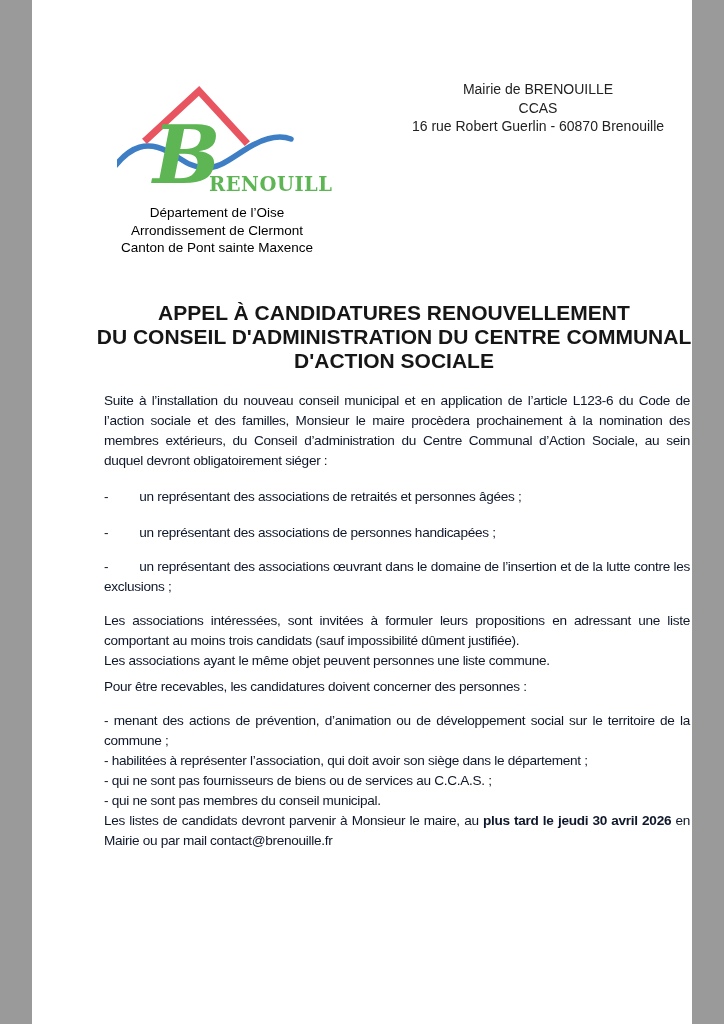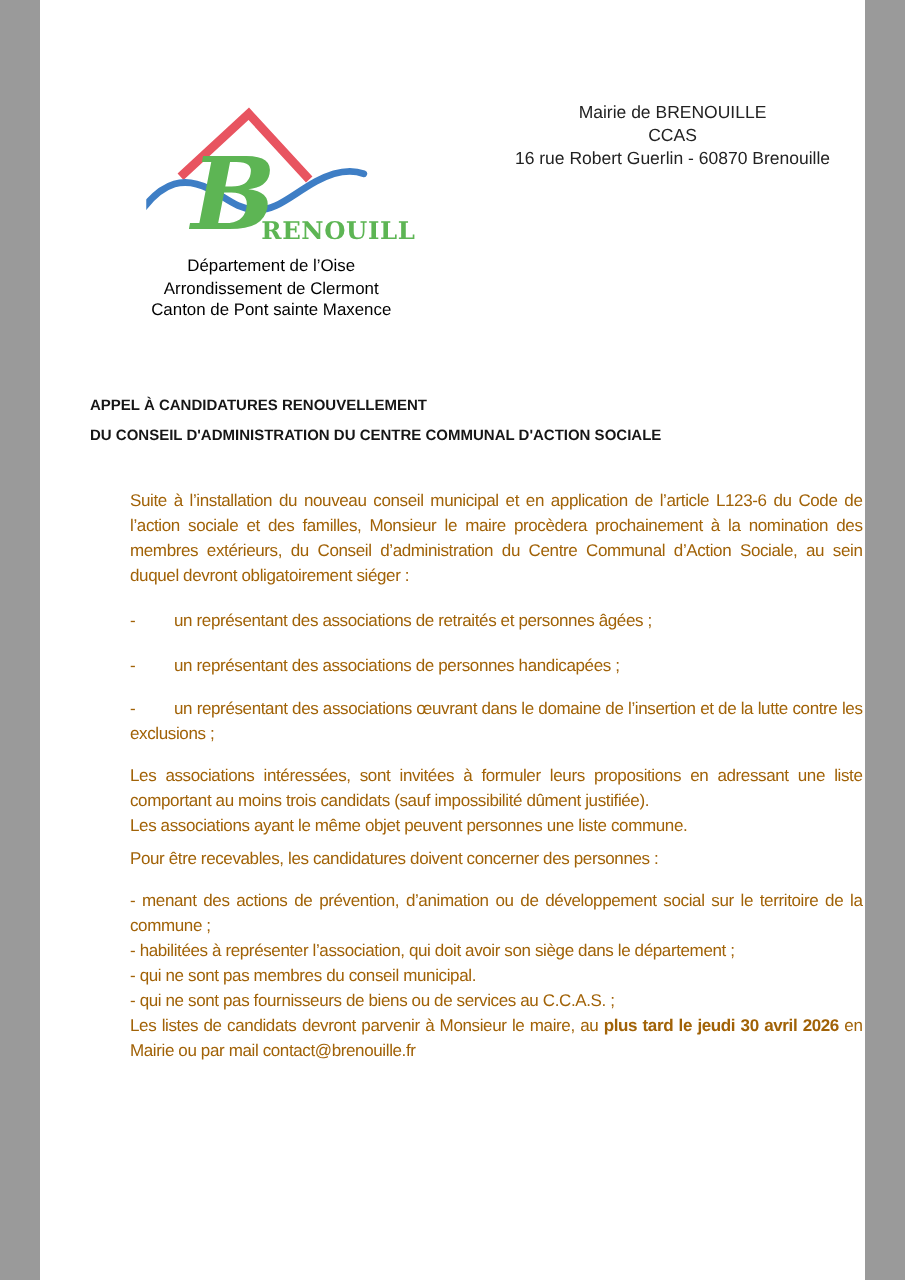--- a/index.html
+++ b/index.html
@@ -15,27 +15,27 @@
   }
   
   .logo { position:absolute; top:84px; left:85px; width:215px; height:120px; }
   
   .admin {
     position:absolute; top:204px; left:58px; width:254px;
     text-align:center; font-size:13.5px; line-height:17.5px; color:#000000;
   }
   
   .title {
-    position:absolute; top:312px; left:40px; width:644px;
-    text-align:left; font-weight:bold; font-size:12px; line-height:24px; color:#161616;
+    position:absolute; top:301px; left:40px; width:644px;
+    text-align:center; font-weight:bold; font-size:21px; line-height:24px; color:#161616;
   }
   
   .content {
     position:absolute; top:391px; left:72px; width:586px;
-    font-size:13.6px; line-height:20px; letter-spacing:-0.3px; color:#a16207;
+    font-size:13.6px; line-height:20px; letter-spacing:-0.3px; color:#0f172a;
   }
   .content p { margin:0; text-align:justify; }
   .m16 { margin-bottom:16px !important; }
   .m14 { margin-bottom:14px !important; }
   .m6  { margin-bottom:6px  !important; }
   .bullet-gap { display:inline-block; width:31px; }
   .underline { text-decoration:underline; }
   .bold { font-weight:bold; }
 </style>
 </head>
@@ -80,20 +80,20 @@
 
     <p class="m14"><span>-</span><span class="bullet-gap"></span><span>un représentant des associations œuvrant dans le domaine de l’insertion et de la lutte contre les exclusions ;</span></p>
 
     <p>Les associations intéressées, sont invitées à formuler leurs propositions en adressant une liste comportant au moins trois candidats (sauf impossibilité dûment justifiée).</p>
     <p class="m6">Les associations ayant le même objet peuvent personnes une liste commune.</p>
 
     <p class="m14">Pour être recevables, les candidatures doivent concerner des personnes :</p>
 
     <p>- menant des actions de prévention, d’animation ou de développement social sur le territoire de la commune ;</p>
     <p>- habilitées à représenter l’association, qui doit avoir son siège dans le département ;</p>
+    <p>- qui ne sont pas fournisseurs de biens ou de services au C.C.A.S. ;</p>
     <p>- qui ne sont pas membres du conseil municipal.</p>
-    <p>- qui ne sont pas fournisseurs de biens ou de services au C.C.A.S. ;</p>
 
 
     <p><span>Les listes de candidats devront parvenir à Monsieur le maire, au </span><span class="bold">plus tard le jeudi 30 avril 2026</span><span> en Mairie ou par mail contact@brenouille.fr</span></p>
 
   </div>
 </div>
 
 </body></html>

